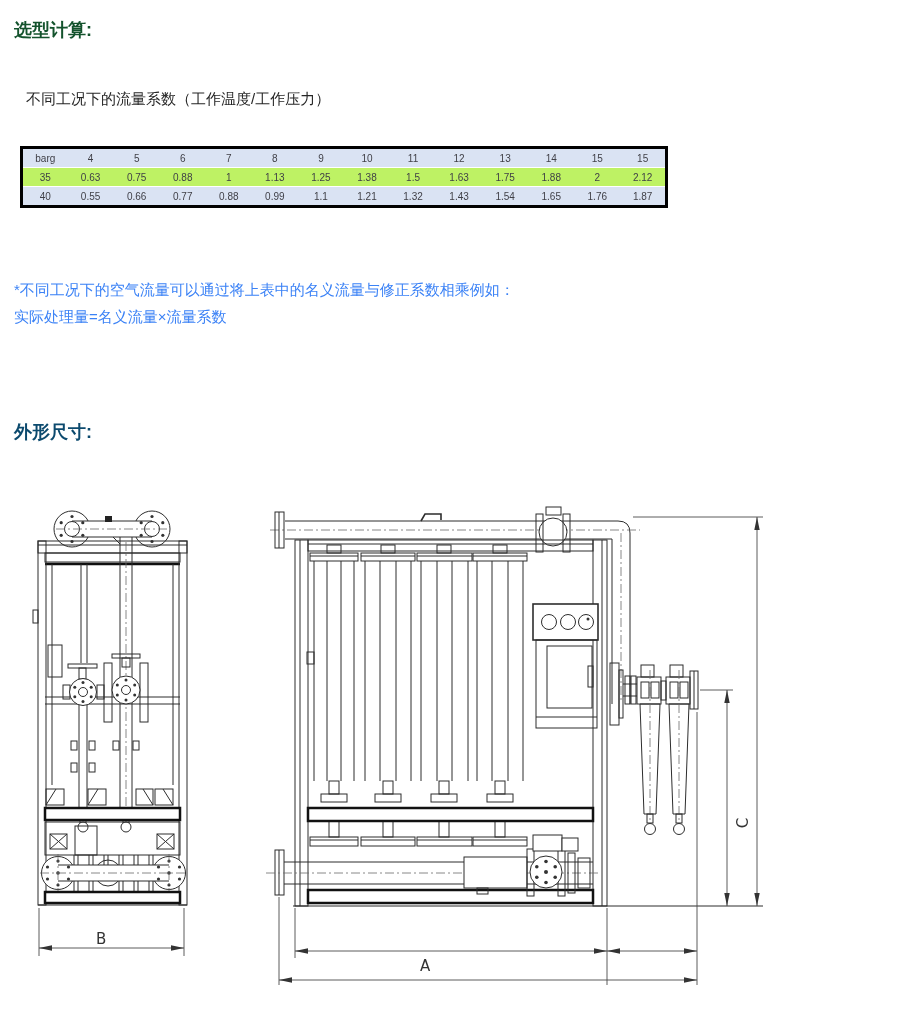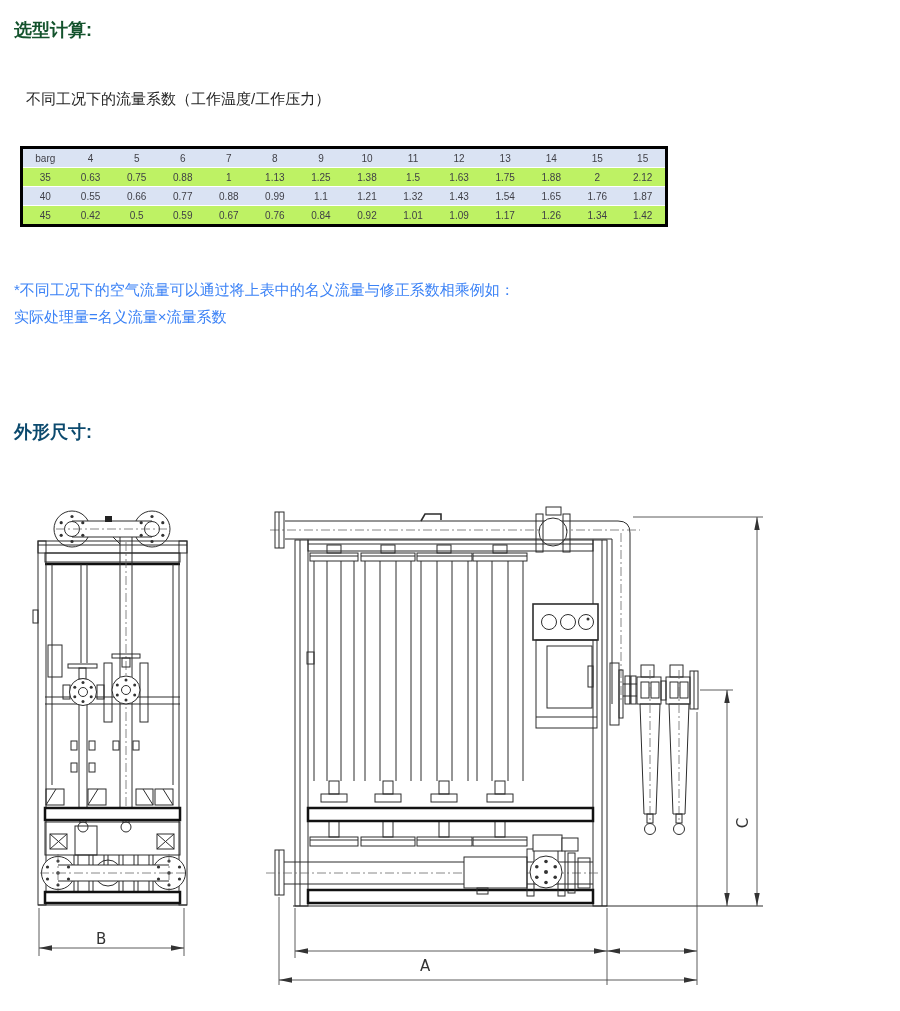--- a/index.html
+++ b/index.html
@@ -85,36 +85,20 @@
           <td>0.99</td>
           <td>1.1</td>
           <td>1.21</td>
           <td>1.32</td>
           <td>1.43</td>
           <td>1.54</td>
           <td>1.65</td>
           <td>1.76</td>
           <td>1.87</td>
         </tr>
-        <tr class="cream">
-          <td>45</td>
-          <td>0.42</td>
-          <td>0.5</td>
-          <td>0.59</td>
-          <td>0.67</td>
-          <td>0.76</td>
-          <td>0.84</td>
-          <td>0.92</td>
-          <td>1.01</td>
-          <td>1.09</td>
-          <td>1.17</td>
-          <td>1.26</td>
-          <td>1.34</td>
-          <td>1.42</td>
-        </tr>
       </tbody>
   </table>
 
   <p class="note">
     <span>*不同工况下的空气流量可以通过将上表中的名义流量与修正系数相乘例如：</span><br>
     <span>实际处理量=名义流量×流量系数</span>
   </p>
 
   <h2 class="h2">外形尺寸:</h2>
 

